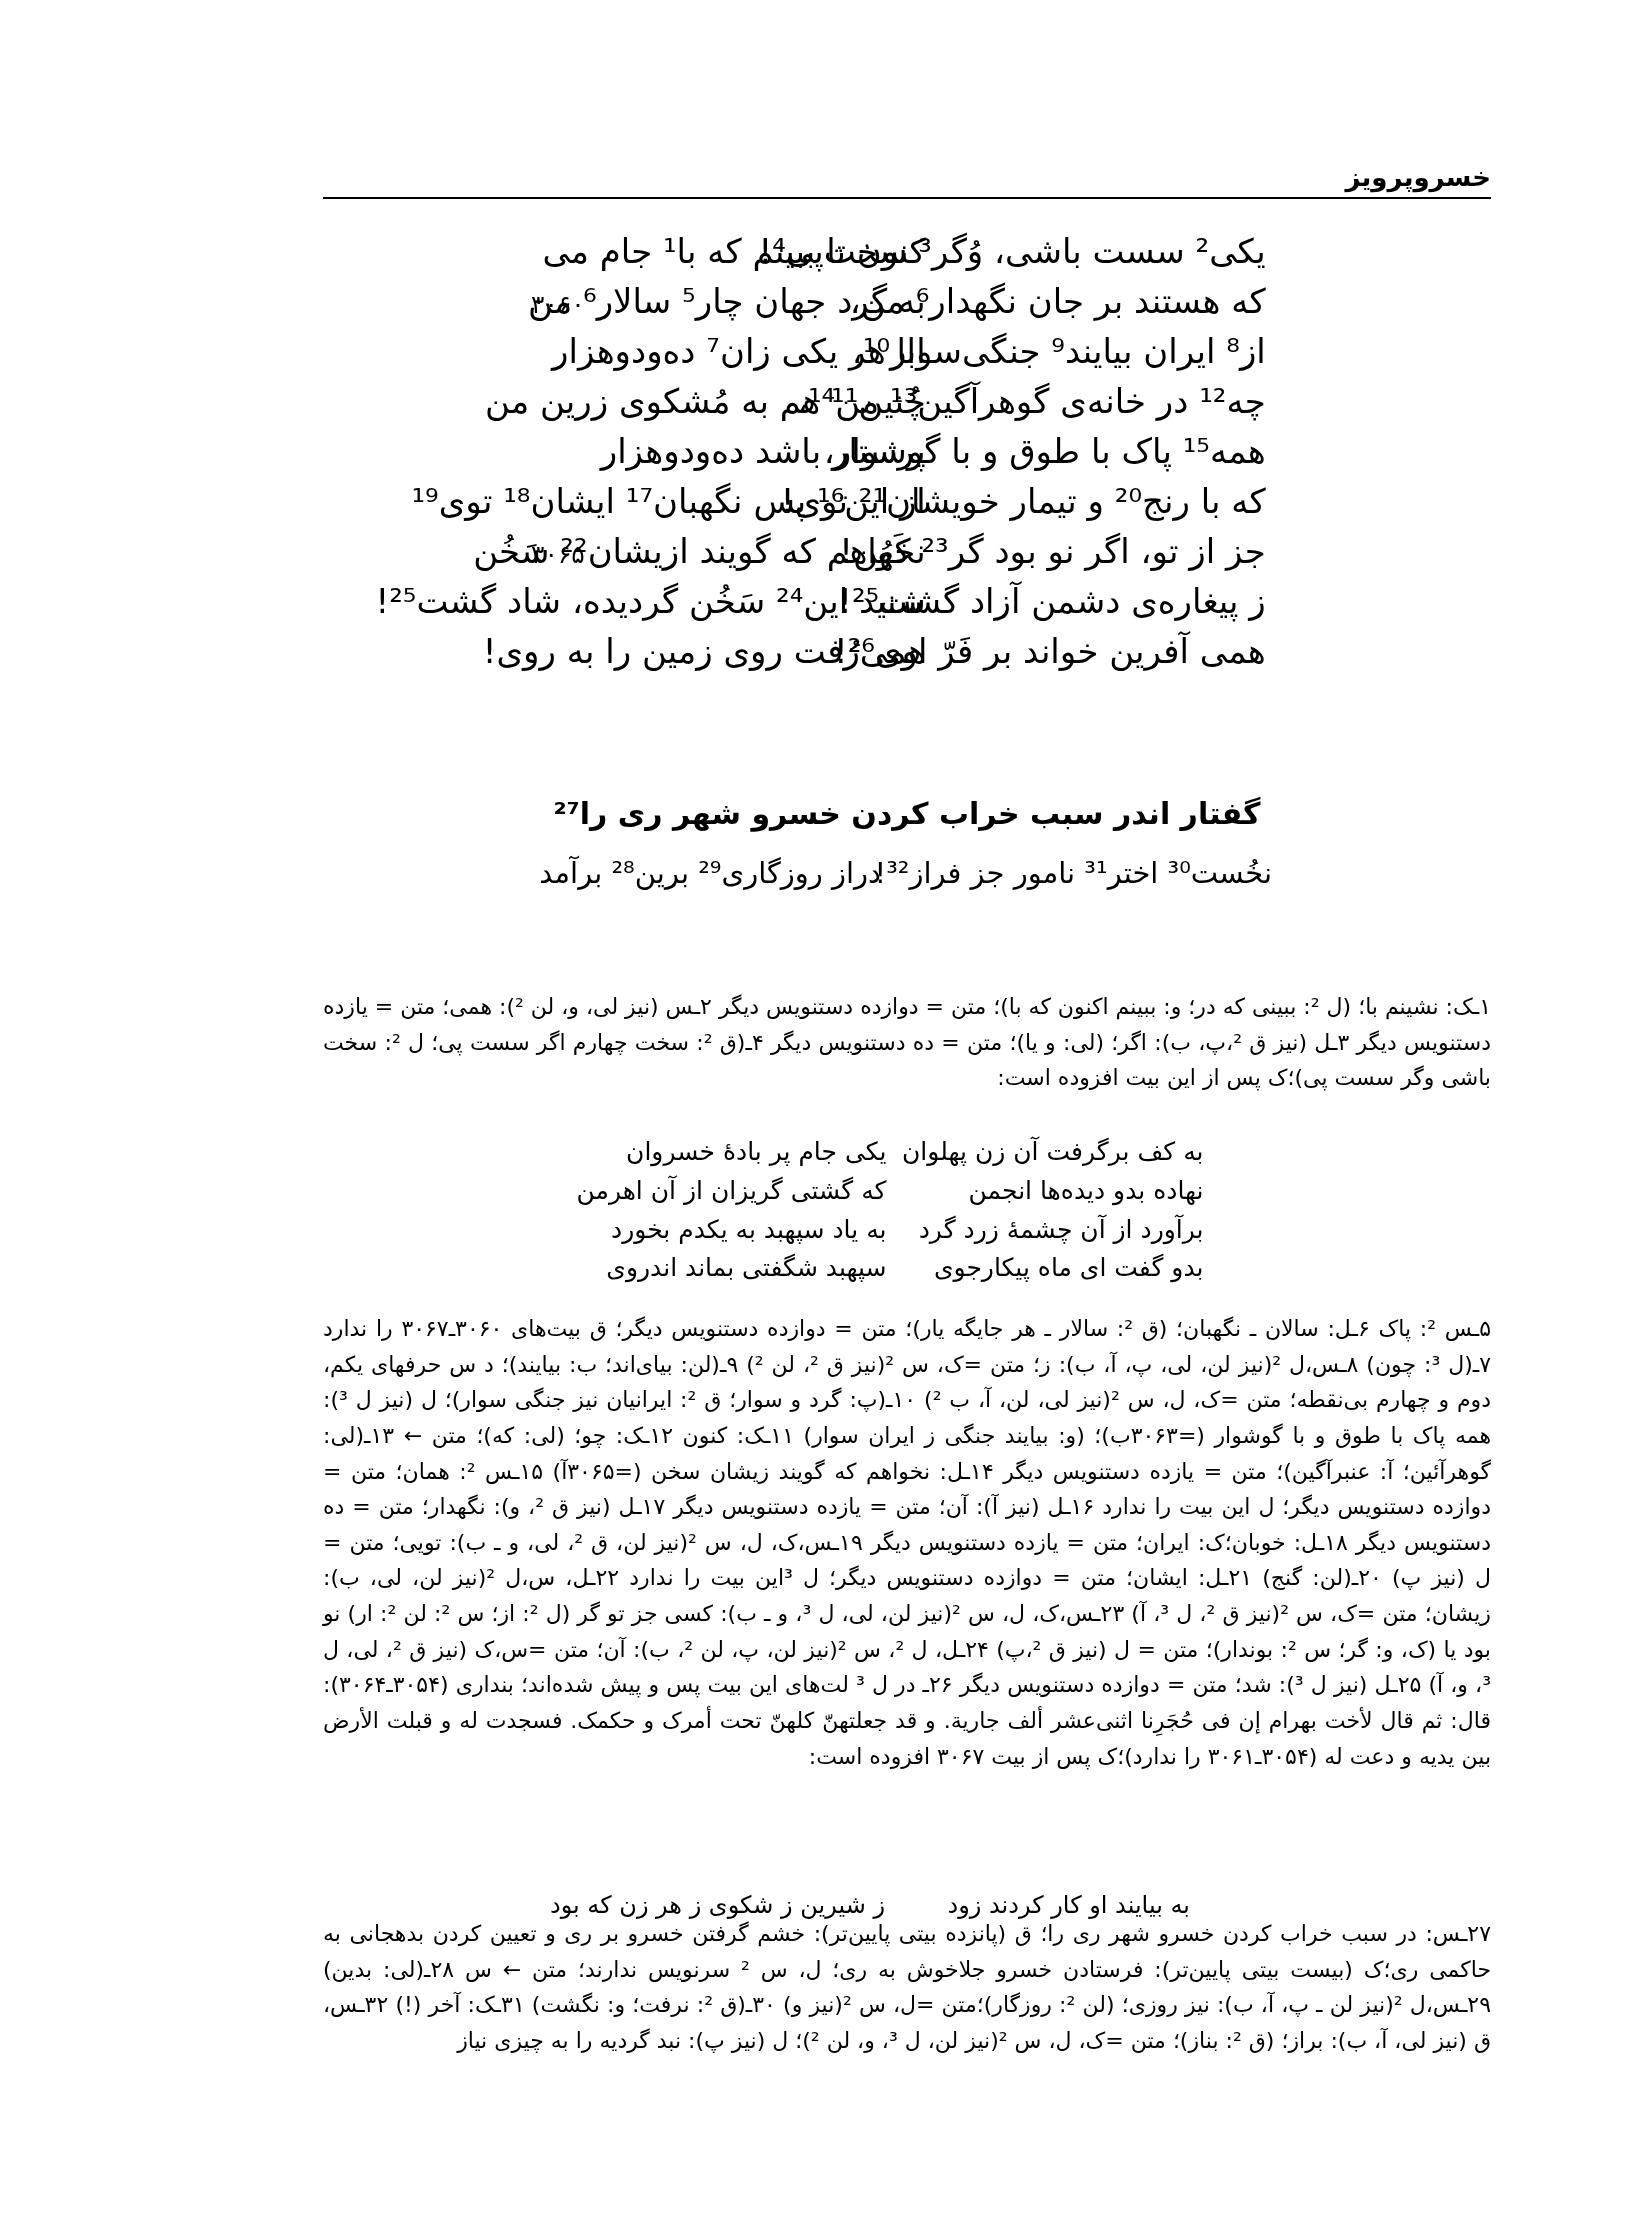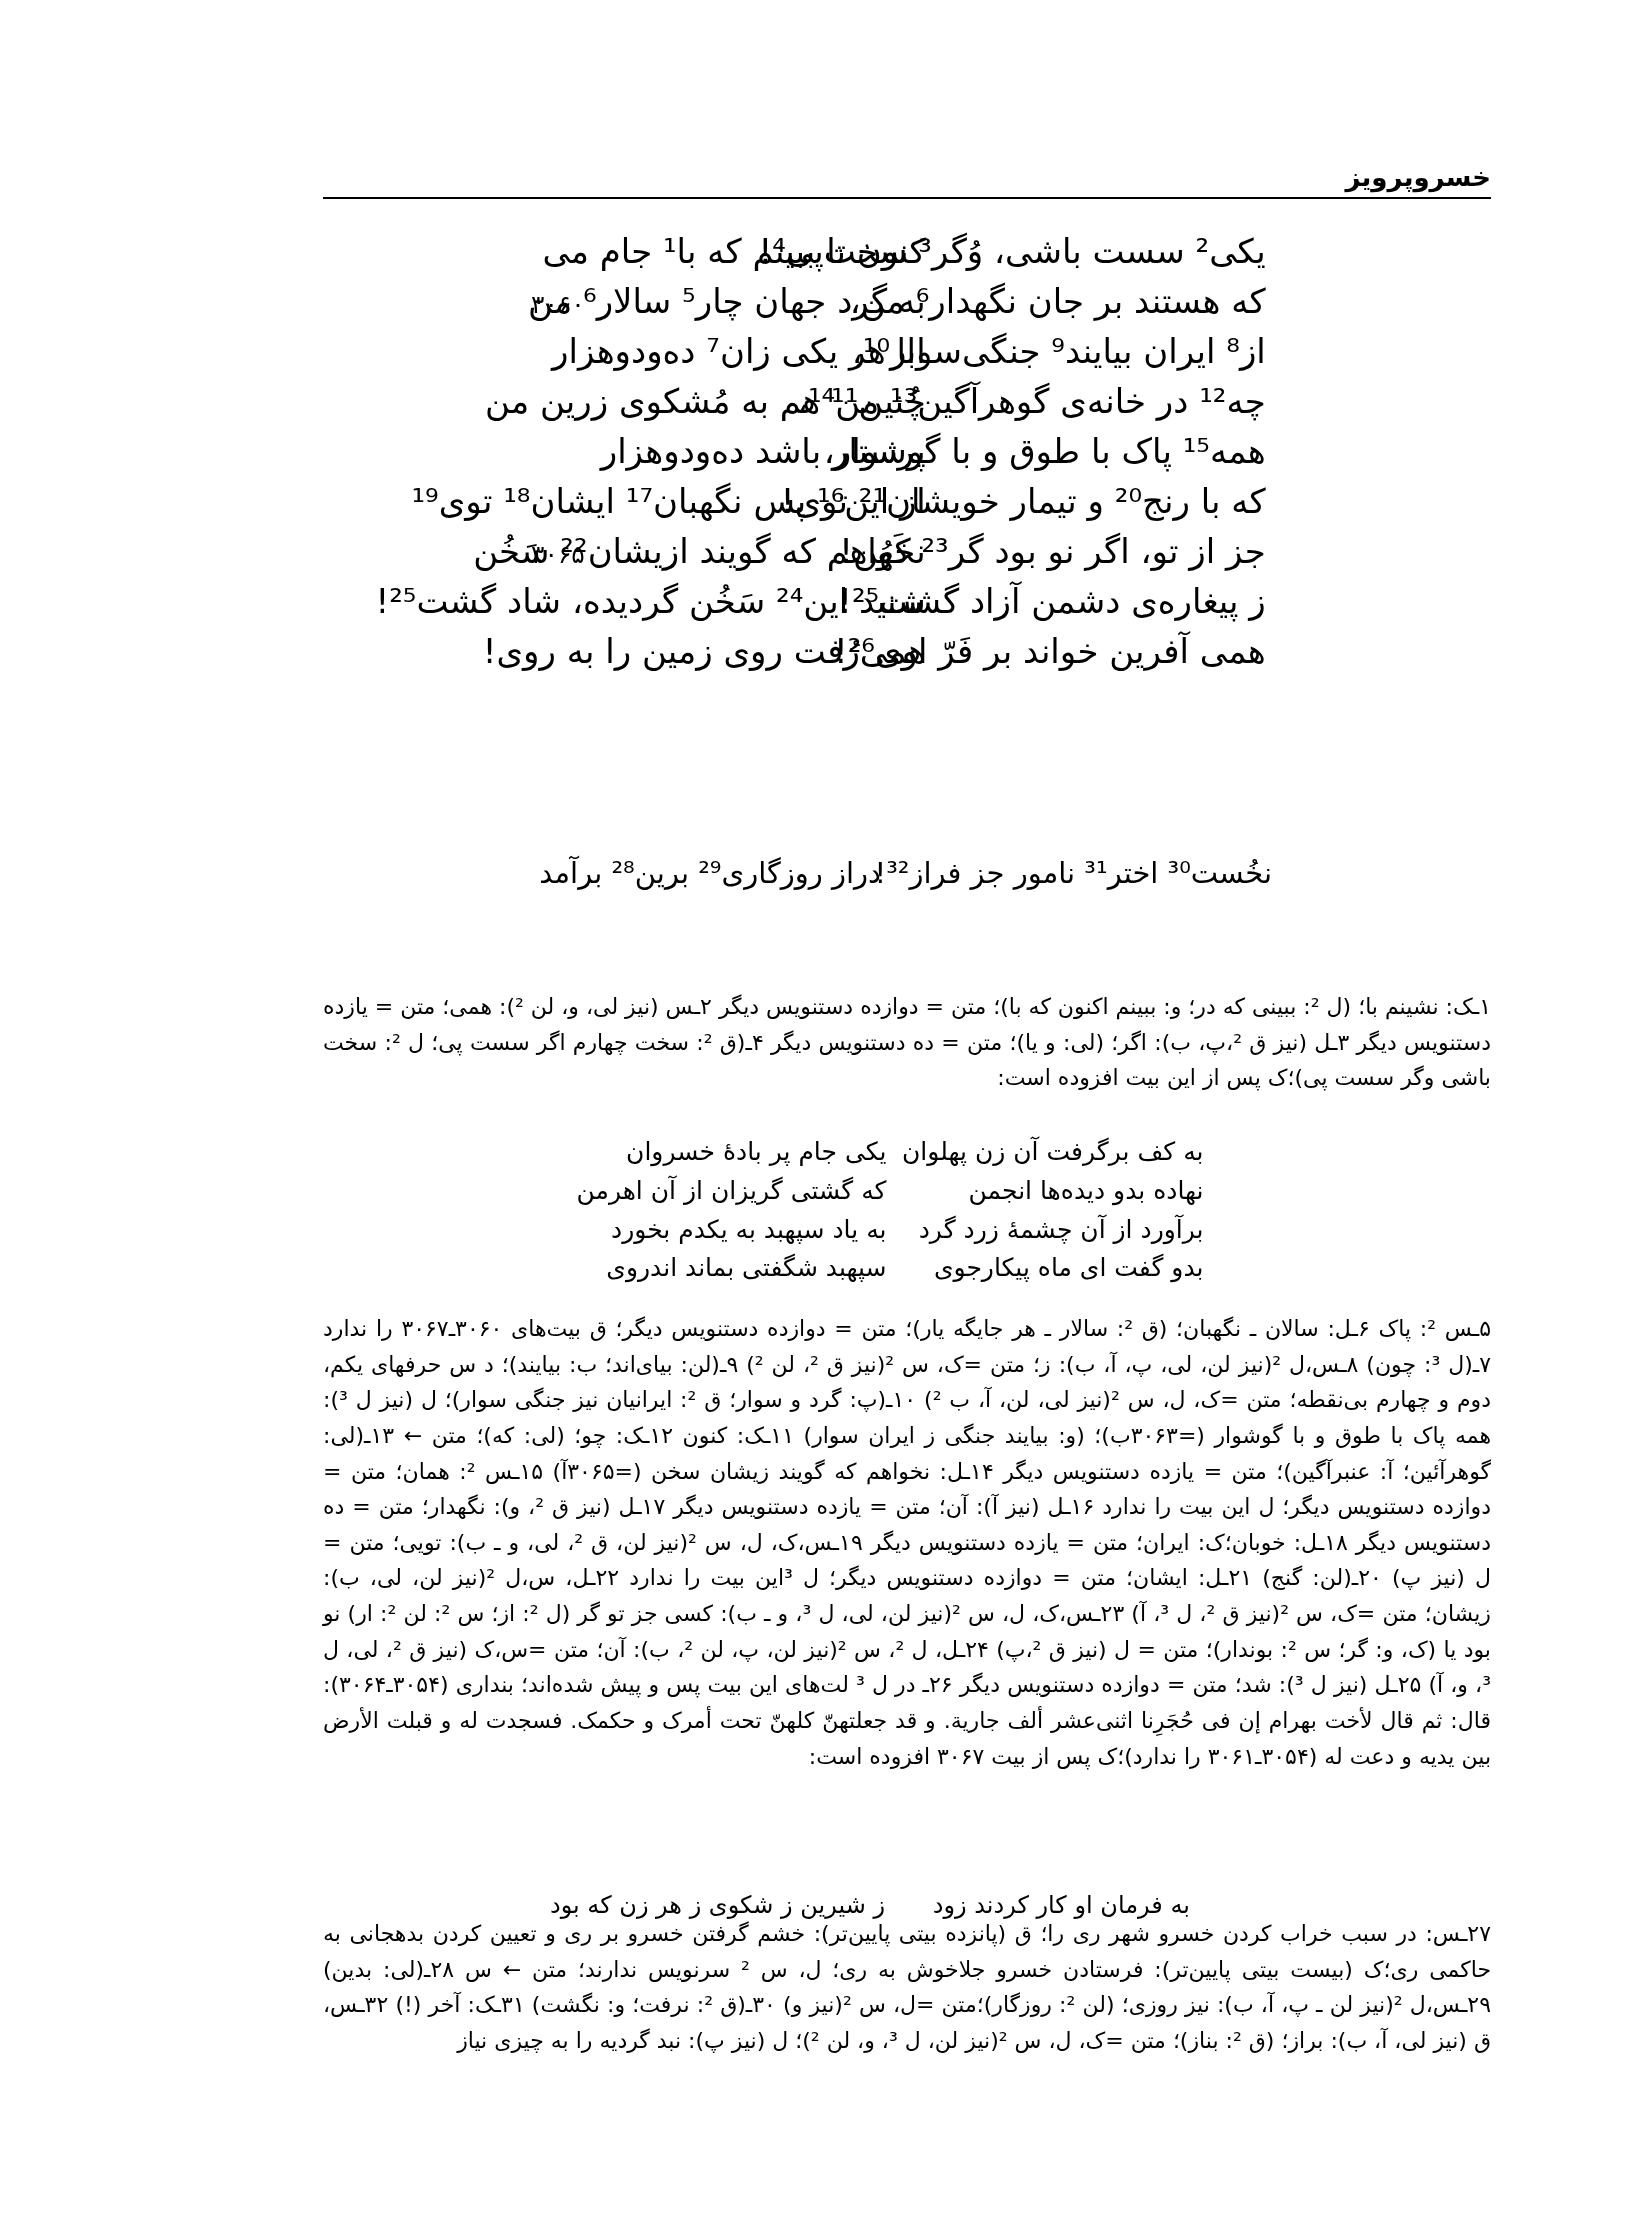--- a/index.html
+++ b/index.html
@@ -218,20 +218,21 @@
 
       <div class="couplet">
         <div class="hemi left">همی آفرین خواند بر فَرّ اوی²⁶!</div>
         <div class="hemi right">همی‌رُفت روی زمین را به روی!</div>
         <div class="vnum"></div>
       </div>
 
     </div>
   </div>
 
+  <div class="section-heading">گفتار اندر سبب خراب کردن خسرو شهر ری را²⁷</div>
 
   <div class="heading-couplet">
     <div class="hemi left">نخُست³⁰ اختر³¹ نامور جز فراز³²!</div>
     <div class="hemi right">دراز روزگاری²⁹ برین²⁸ برآمد</div>
   </div>
 
   <div class="apparatus" style="top:989px;">
     <p>۱ـک: نشینم با؛ (ل ²: ببینی که در؛ و: ببینم اکنون که با)؛ متن = دوازده دستنویس دیگر  ۲ـس (نیز لی، و، لن ²): همی؛ متن = یازده دستنویس دیگر  ۳ـل (نیز ق ²،پ، ب): اگر؛ (لی: و یا)؛ متن = ده دستنویس دیگر  ۴ـ(ق ²: سخت چهارم اگر سست پی؛ ل ²: سخت باشی وگر سست پی)؛ک پس از این بیت افزوده است:</p>
   </div>
 
@@ -255,21 +256,21 @@
       </div>
     </div>
   </div>
 
   <div class="apparatus" style="top:1311px;">
     <p>۵ـس ²: پاک  ۶ـل: سالان ـ نگهبان؛ (ق ²: سالار ـ هر جایگه یار)؛ متن = دوازده دستنویس دیگر؛ ق بیت‌های ۳۰۶۰ـ۳۰۶۷ را ندارد ۷ـ(ل ³: چون)  ۸ـس،ل ²(نیز لن، لی، پ، آ، ب): ز؛ متن =ک، س ²(نیز ق ²، لن ²)  ۹ـ(لن: بیای‌اند؛ ب: بیایند)؛ د س حرفهای یکم، دوم و چهارم بی‌نقطه؛ متن =ک، ل، س ²(نیز لی، لن، آ، ب ²)  ۱۰ـ(پ: گرد و سوار؛ ق ²: ایرانیان نیز جنگی سوار)؛ ل (نیز ل ³): همه پاک با طوق و با گوشوار  (=۳۰۶۳ب)؛ (و: بیایند جنگی ز ایران سوار)  ۱۱ـک: کنون  ۱۲ـک: چو؛ (لی: که)؛ متن ← ۱۳ـ(لی: گوهرآئین؛ آ: عنبرآگین)؛ متن = یازده دستنویس دیگر  ۱۴ـل: نخواهم که گویند زیشان سخن (=۳۰۶۵آ)  ۱۵ـس ²: همان؛ متن = دوازده دستنویس دیگر؛ ل این بیت را ندارد  ۱۶ـل (نیز آ): آن؛ متن = یازده دستنویس دیگر  ۱۷ـل (نیز ق ²، و): نگهدار؛ متن = ده دستنویس دیگر  ۱۸ـل: خوبان؛ک: ایران؛ متن = یازده دستنویس دیگر  ۱۹ـس،ک، ل، س ²(نیز لن، ق ²، لی، و ـ ب): تویی؛ متن = ل (نیز پ)  ۲۰ـ(لن: گنج)  ۲۱ـل: ایشان؛ متن = دوازده دستنویس دیگر؛ ل ³این بیت را ندارد  ۲۲ـل، س،ل ²(نیز لن، لی، ب): زیشان؛ متن =ک، س ²(نیز ق ²، ل ³، آ)  ۲۳ـس،ک، ل، س ²(نیز لن، لی، ل ³، و ـ ب): کسی جز تو گر (ل ²: از؛ س ²: لن ²: ار) نو بود یا (ک، و: گر؛ س ²: بوندار)؛ متن = ل (نیز ق ²،پ)  ۲۴ـل، ل ²، س ²(نیز لن، پ، لن ²، ب): آن؛ متن =س،ک (نیز ق ²، لی، ل ³، و، آ)  ۲۵ـل (نیز ل ³): شد؛ متن = دوازده دستنویس دیگر  ۲۶ـ در ل ³ لت‌های این بیت پس و پیش شده‌اند؛ بنداری (۳۰۵۴ـ۳۰۶۴): قال: ثم قال لأخت بهرام إن فی حُجَرِنا اثنی‌عشر ألف جاریة. و قد جعلتهنّ کلهنّ تحت أمرک و حکمک. فسجدت له و قبلت الأرض بین یدیه و دعت له (۳۰۵۴ـ۳۰۶۱ را ندارد)؛ک پس از بیت ۳۰۶۷ افزوده است:</p>
   </div>
 
   <div class="apparatus" style="top:1875px;">
     <div class="single-inset">
-      <div class="ih left">به فرمان او کار کردند زود</div>
+      <div class="ih left">به بیایند او کار کردند زود</div>
       <div class="ih right">ز شیرین ز شکوی ز هر زن که بود</div>
     </div>
   </div>
 
   <div class="apparatus" style="top:1916px;">
     <p>۲۷ـس: در سبب خراب کردن خسرو شهر ری را؛ ق (پانزده بیتی پایین‌تر): خشم گرفتن خسرو بر ری و تعیین کردن بدهجانی به حاکمی ری؛ک (بیست بیتی پایین‌تر): فرستادن خسرو جلاخوش به ری؛ ل، س ² سرنویس ندارند؛ متن ← س  ۲۸ـ(لی: بدین)  ۲۹ـس،ل ²(نیز لن ـ پ، آ، ب): نیز روزی؛ (لن ²: روزگار)؛متن =ل، س ²(نیز و)  ۳۰ـ(ق ²: نرفت؛ و: نگشت)  ۳۱ـک: آخر (!)  ۳۲ـس، ق (نیز لی، آ، ب): براز؛ (ق ²: بناز)؛ متن =ک، ل، س ²(نیز لن، ل ³، و، لن ²)؛ ل (نیز پ): نبد گردیه را به چیزی نیاز</p>
   </div>
 
 
 </div>

